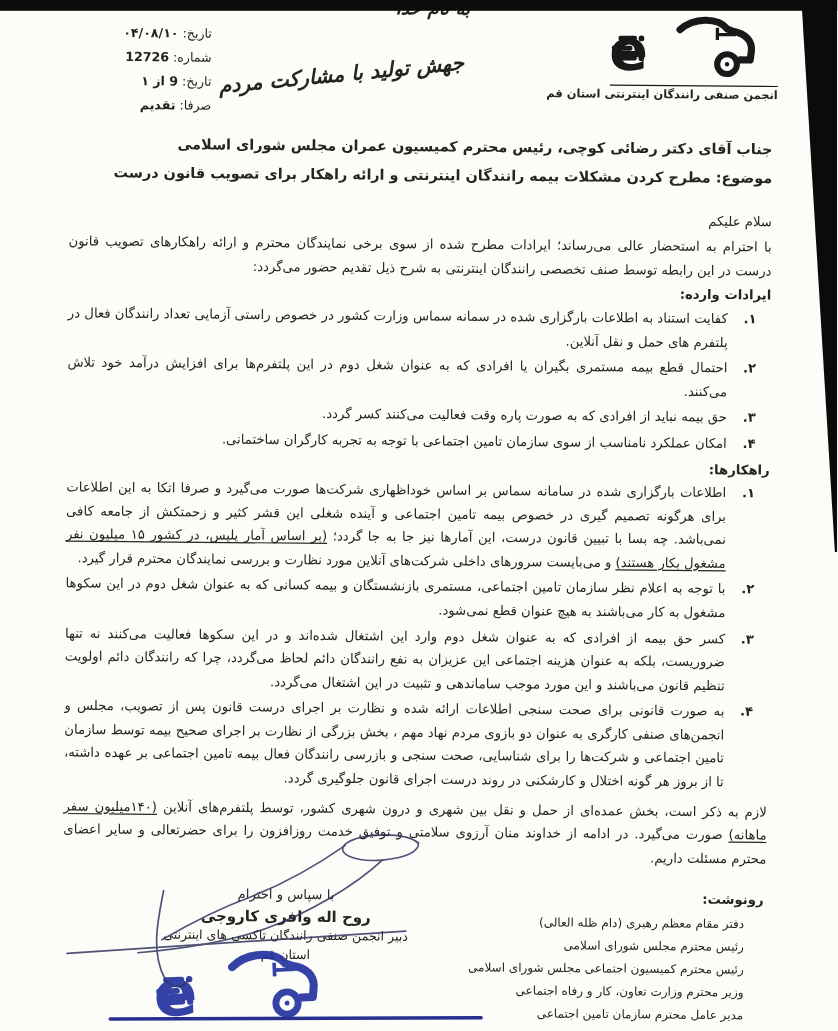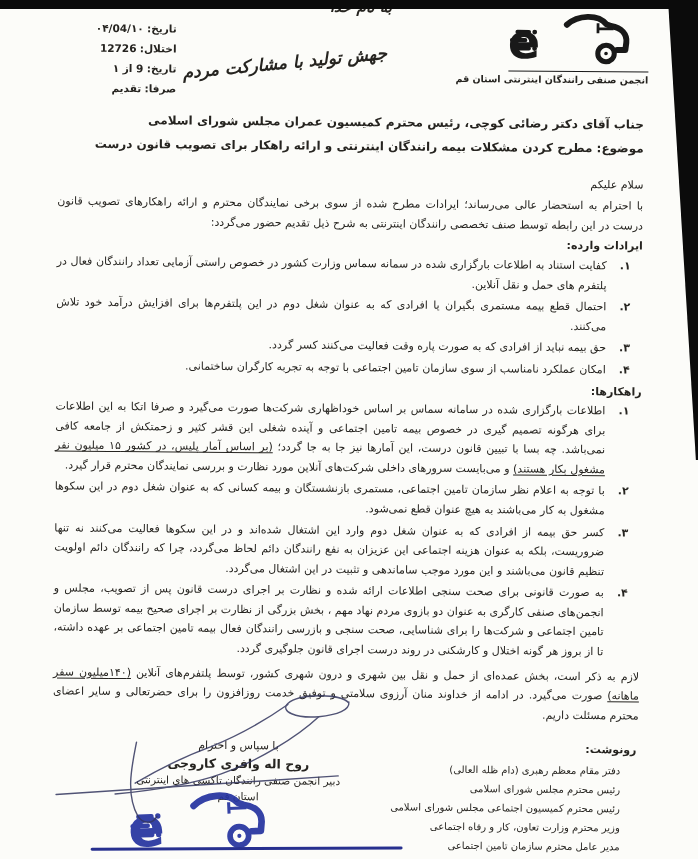--- a/index.html
+++ b/index.html
@@ -13,21 +13,21 @@
   .band-top{position:absolute;top:0;left:0;width:698px;height:9px;background:#0b0b0b;z-index:6;}
   .wedge-right{position:absolute;top:0;right:0;width:30px;height:460px;background:#0b0b0b;
     clip-path:polygon(0% 0%,100% 0%,100% 100%,93% 100%);z-index:6;}
   
   .bismillah{position:absolute;top:-2px;left:288px;width:140px;text-align:center;
     font-size:15px;font-style:italic;font-weight:bold;z-index:4;}
   .slogan{position:absolute;top:64px;left:180px;font-size:17px;font-style:italic;font-weight:bold;
     transform:rotate(-6deg);transform-origin:left center;white-space:nowrap;}
   .meta{position:absolute;top:20px;left:52px;width:122px;direction:rtl;text-align:right;
     font-size:10.5px;line-height:20px;}
-  .meta .lbl{font-weight:bold;}
+  .meta .lbl{font-weight:normal;}
   .meta .val{font-weight:bold;}
   .logo{position:absolute;top:10px;right:48px;width:148px;text-align:center;}
   .logo-caption{border-top:1.5px solid #191919;margin:0 4px;padding-top:2px;
     font-size:9.5px;font-weight:bold;direction:rtl;white-space:nowrap;}
   
   .main{position:absolute;top:112px;right:56px;left:56px;direction:rtl;
     font-size:11px;line-height:1.78;text-align:justify;}
   .addressee{font-weight:bold;font-size:12px;text-align:right;margin-bottom:3px;}
   .subject{font-weight:bold;font-size:12px;text-align:right;margin-bottom:15px;}
   .greeting{margin-bottom:2px;text-align:right;}
@@ -59,24 +59,24 @@
 <body>
 
 <div class="rot">
 
   <div class="bismillah">به نام خدا</div>
   <div class="slogan">جهش تولید با مشارکت مردم</div>
 
   <div class="meta">
     <div>
       <span class="lbl">تاریخ:</span>
-      <span class="val">۰۴/04/۱۰</span>
-    </div>
-    <div>
-      <span class="lbl">اختلال:</span>
+      <span class="val">۰۴/۰۸/۱۰</span>
+    </div>
+    <div>
+      <span class="lbl">شماره:</span>
       <span class="val">12726</span>
     </div>
     <div>
       <span class="lbl">تاریخ:</span>
       <span class="val">9 از ۱</span>
     </div>
     <div>
       <span class="lbl">صرفا:</span>
       <span class="val">تقدیم</span>
     </div>

